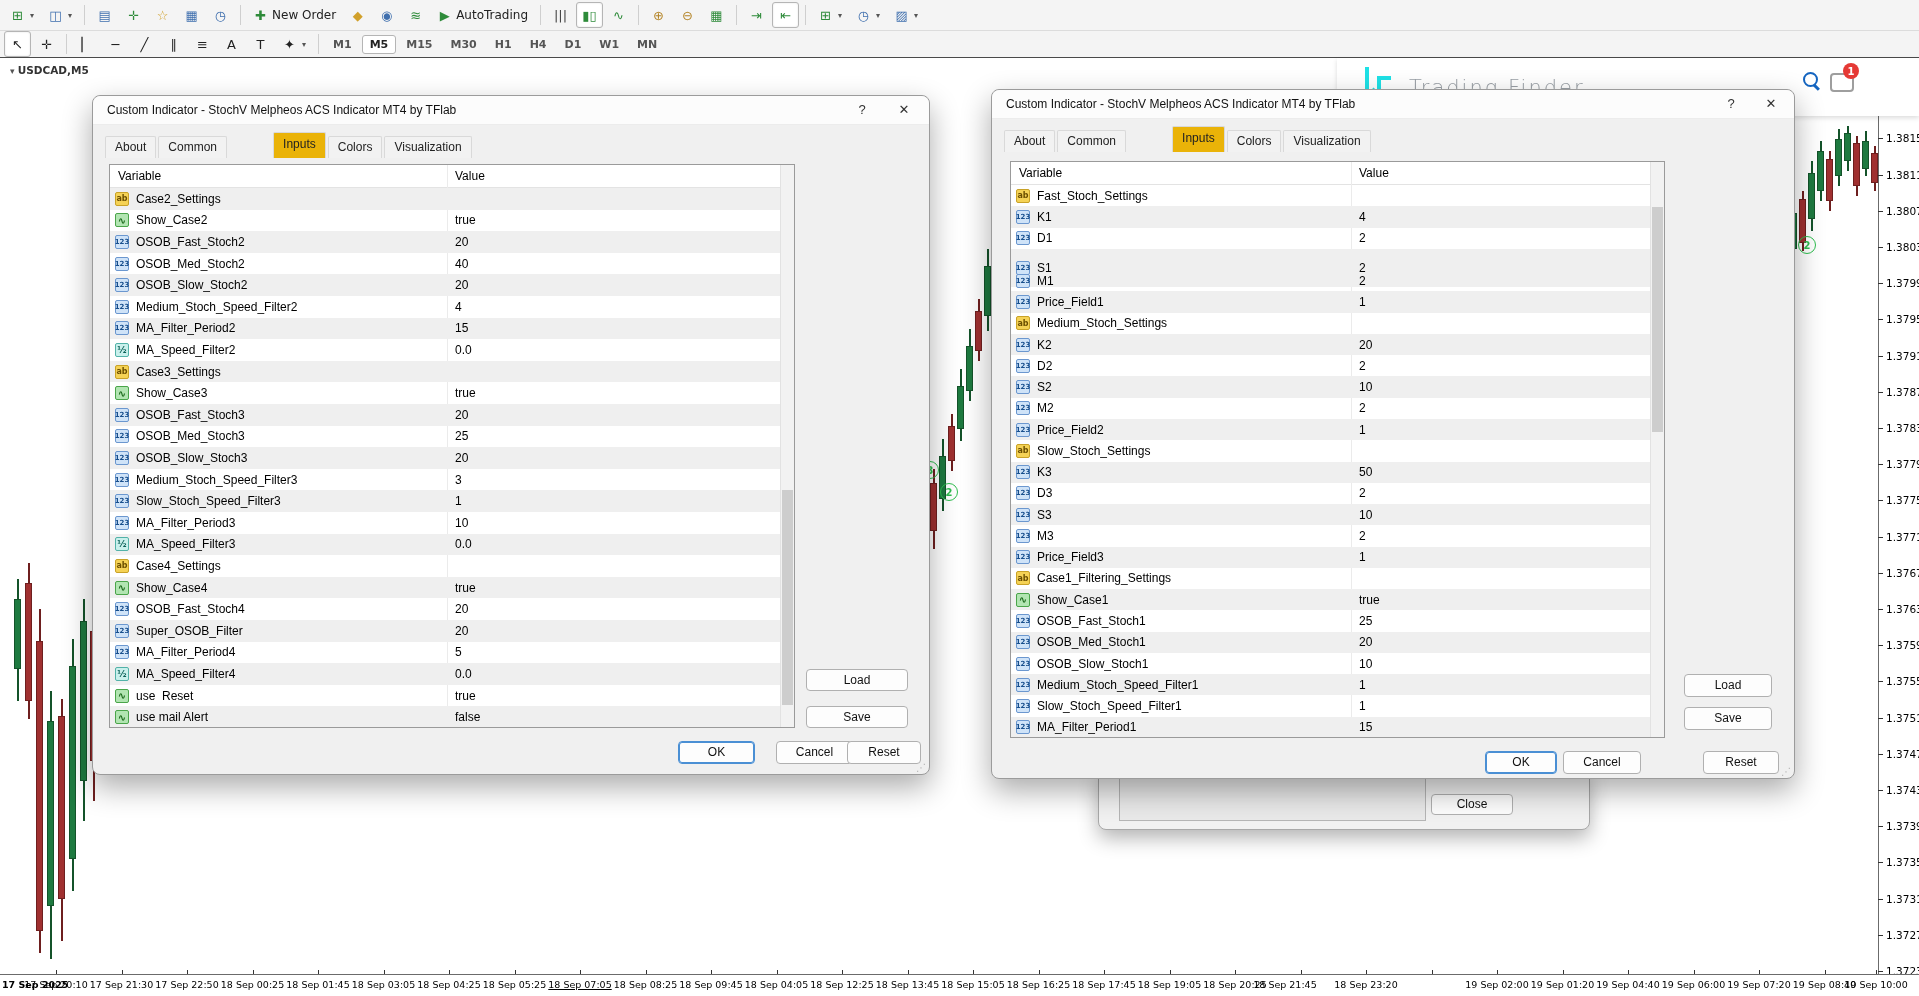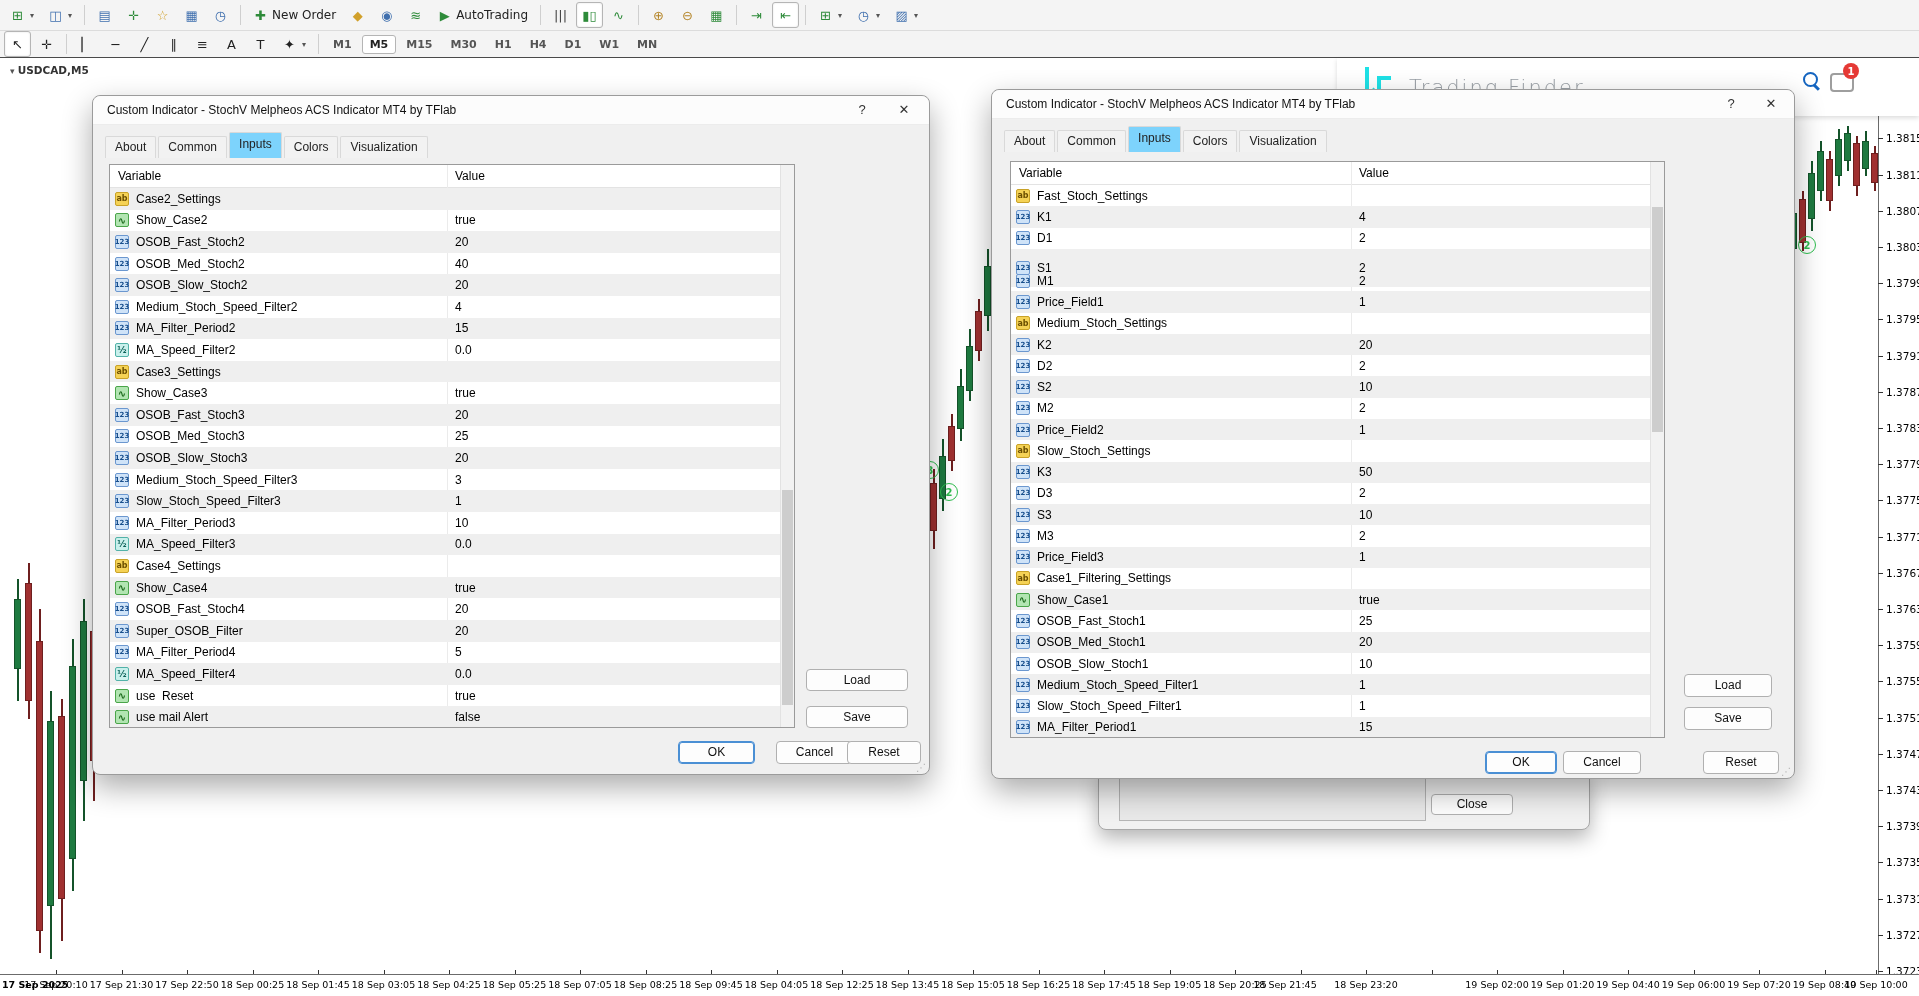--- a/index.html
+++ b/index.html
@@ -42,21 +42,21 @@
          font:bold 10px "DejaVu Sans",sans-serif;display:flex;align-items:center;justify-content:center;}
   
   .dlg{position:absolute;background:#f0f0f0;border:1px solid #9b9b9b;border-radius:8px;
        box-shadow:0 12px 30px rgba(0,0,0,.33);font-size:12px;color:#111;z-index:10;}
   .titlebar{position:absolute;left:0;top:0;right:0;height:28px;background:#fcfcfc;border-radius:8px 8px 0 0;border-bottom:1px solid #ececec;}
   .dtitle{position:absolute;left:14px;top:7px;font-size:12px;color:#111;white-space:nowrap;}
   .winbtn{position:absolute;top:4px;width:26px;height:20px;text-align:center;line-height:20px;font-size:13px;color:#333;}
   .tabs{position:absolute;top:36px;left:12px;display:flex;align-items:flex-end;height:26px;}
   .tab{height:21px;line-height:21px;padding:0 9px;background:#f2f2f2;border:1px solid #d9d9d9;border-bottom:none;
        margin-right:2px;border-radius:2px 2px 0 0;color:#222;}
-  .tab.active{background:#7dd3fc;height:25px;line-height:23px;}
+  .tab.active{background:#eab308;height:25px;line-height:23px;margin-left:44px;}
   .tablebox{position:absolute;background:#fff;border:1px solid #9a9a9a;overflow:hidden;}
   .th{position:absolute;top:0;height:22px;line-height:22px;color:#000;}
   .theadline{position:absolute;left:0;right:0;top:22px;height:1px;background:#e3e3e3;}
   .colsep{position:absolute;top:0;width:1px;background:#ebebeb;}
   .rows{position:absolute;left:0;top:23px;overflow:hidden;}
   .row{position:absolute;left:0;right:0;display:flex;align-items:center;}
   .dlgL .row:nth-child(odd){background:#efefef;}
   .dlgR .row:nth-child(even){background:#efefef;}
   .ric{width:14px;height:14px;border-radius:2px;margin:0 7px 0 5px;display:flex;align-items:center;justify-content:center;
        flex:none;font-family:"DejaVu Sans",sans-serif;font-weight:bold;box-sizing:border-box;}
@@ -385,21 +385,21 @@
       <div class="tlabel" style="left: 252.5px; top: 921px; transform: translateX(-50%);">18 Sep 00:25</div>
       <div class="ttick" style="left: 252.5px; top: 912px;"></div>
       <div class="tlabel" style="left: 318px; top: 921px; transform: translateX(-50%);">18 Sep 01:45</div>
       <div class="ttick" style="left: 318px; top: 912px;"></div>
       <div class="tlabel" style="left: 383.5px; top: 921px; transform: translateX(-50%);">18 Sep 03:05</div>
       <div class="ttick" style="left: 383.5px; top: 912px;"></div>
       <div class="tlabel" style="left: 449px; top: 921px; transform: translateX(-50%);">18 Sep 04:25</div>
       <div class="ttick" style="left: 449px; top: 912px;"></div>
       <div class="tlabel" style="left: 514.5px; top: 921px; transform: translateX(-50%);">18 Sep 05:25</div>
       <div class="ttick" style="left: 514.5px; top: 912px;"></div>
-      <div class="tlabel" style="left: 580px; top: 921px; transform: translateX(-50%);">18 Sep 07:05</div>
+      <div class="tlabel" style="left: 580px; top: 921px; transform: translateX(-50%); text-decoration: underline;">18 Sep 07:05</div>
       <div class="ttick" style="left: 580px; top: 912px;"></div>
       <div class="tlabel" style="left: 645.5px; top: 921px; transform: translateX(-50%);">18 Sep 08:25</div>
       <div class="ttick" style="left: 645.5px; top: 912px;"></div>
       <div class="tlabel" style="left: 711px; top: 921px; transform: translateX(-50%);">18 Sep 09:45</div>
       <div class="ttick" style="left: 711px; top: 912px;"></div>
       <div class="tlabel" style="left: 776.5px; top: 921px; transform: translateX(-50%);">18 Sep 04:05</div>
       <div class="ttick" style="left: 776.5px; top: 912px;"></div>
       <div class="tlabel" style="left: 842px; top: 921px; transform: translateX(-50%);">18 Sep 12:25</div>
       <div class="ttick" style="left: 842px; top: 912px;"></div>
       <div class="tlabel" style="left: 907.5px; top: 921px; transform: translateX(-50%);">18 Sep 13:45</div>

